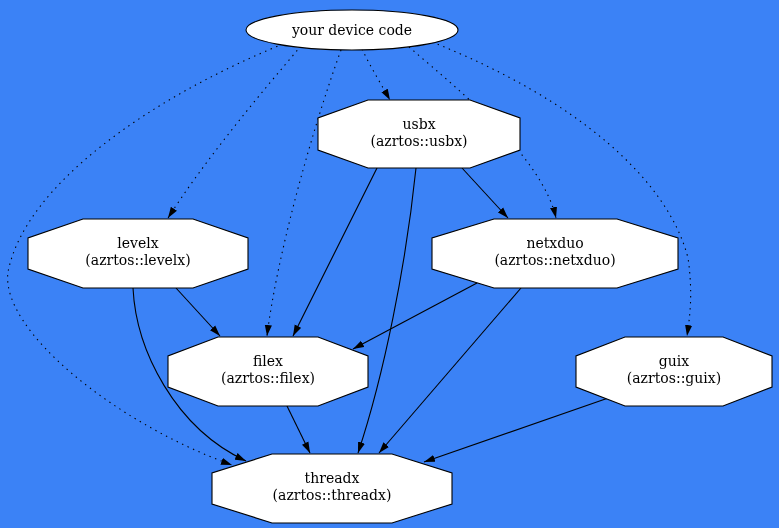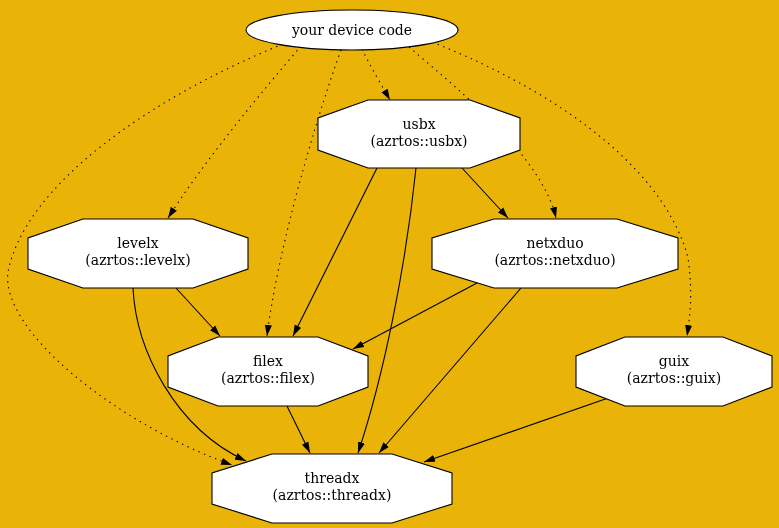--- a/index.html
+++ b/index.html
@@ -4,21 +4,21 @@
 <style>
   html, body {
     margin: 0;
     padding: 0;
     background: #ffffff;
   }
   .canvas {
     position: relative;
     width: 779px;
     height: 528px;
-    background: #eab308;
+    background: #3b82f6;
     overflow: hidden;
   }
   svg { display: block; }
   .node-shape {
     fill: #ffffff;
     stroke: #000000;
     stroke-width: 1.1;
   }
   .node-label {
     font-family: "DejaVu Serif", "Liberation Serif", serif;

